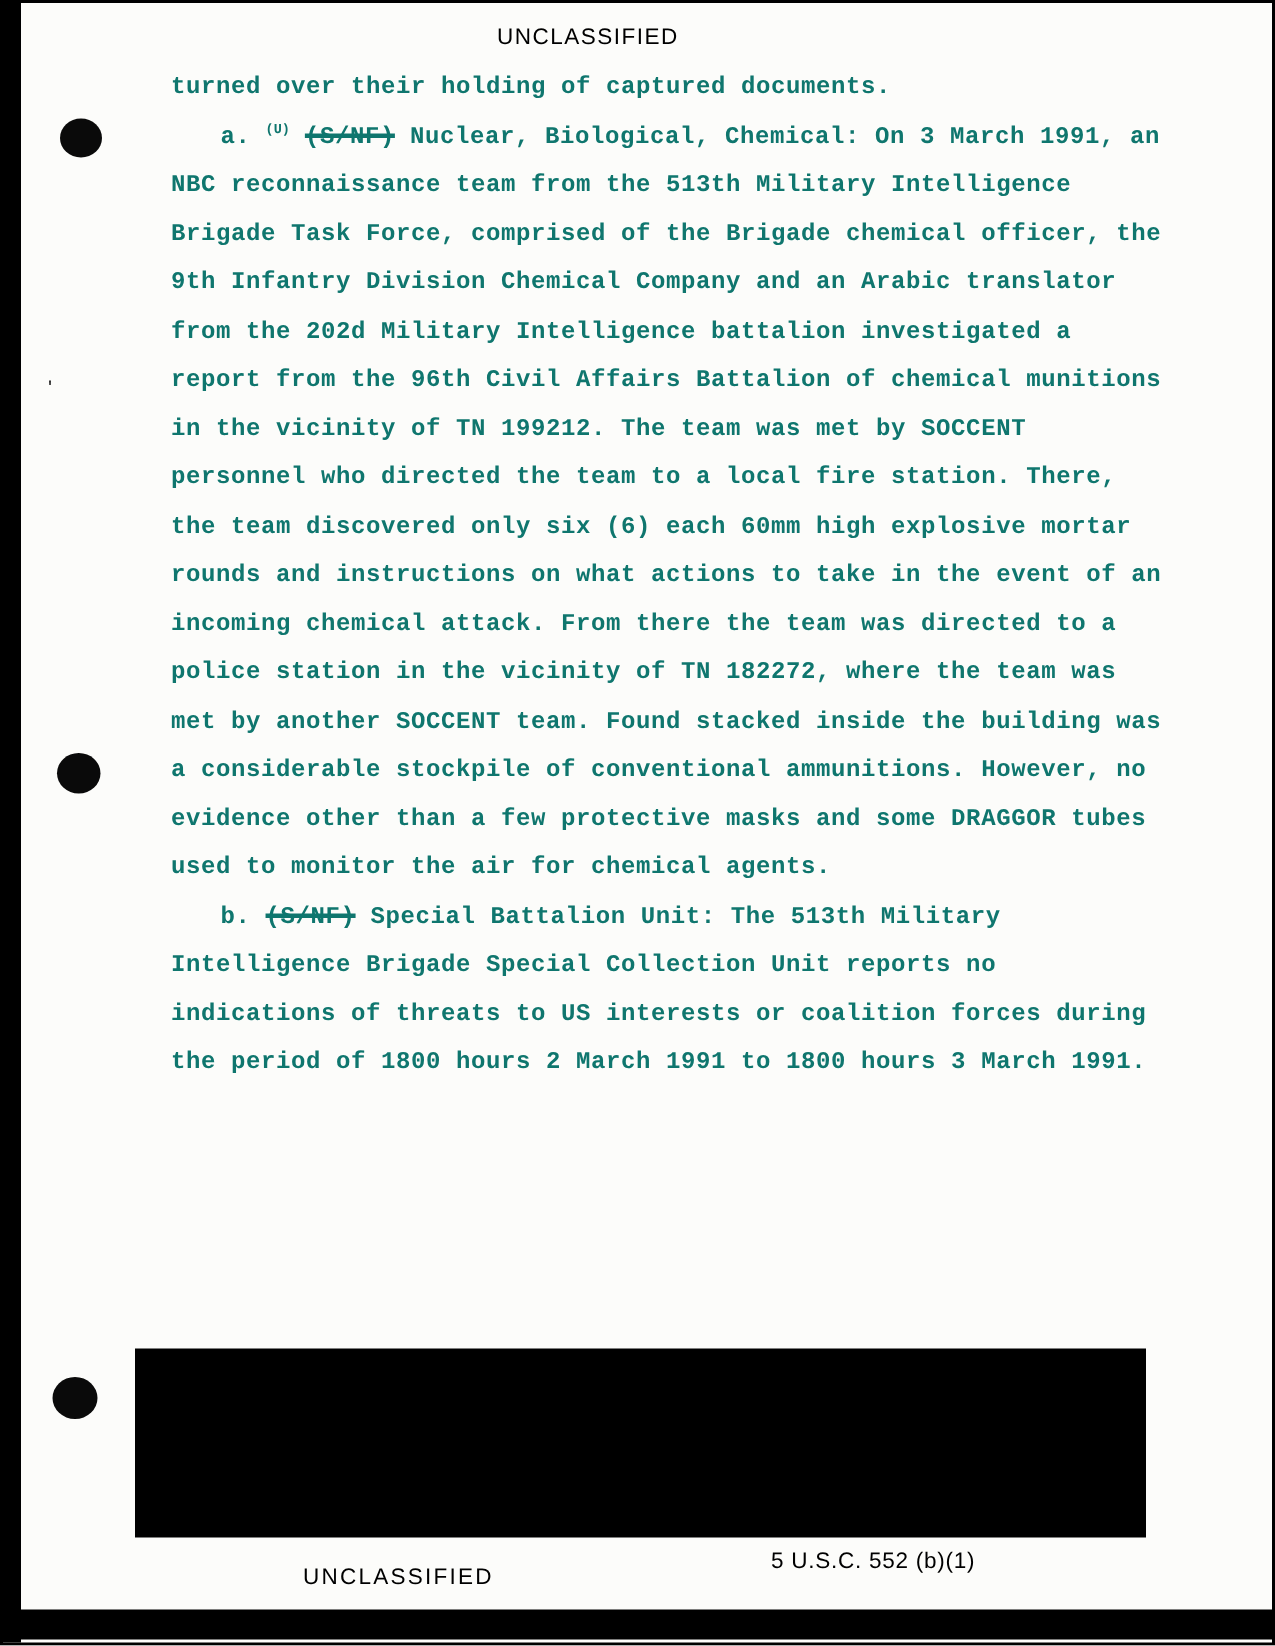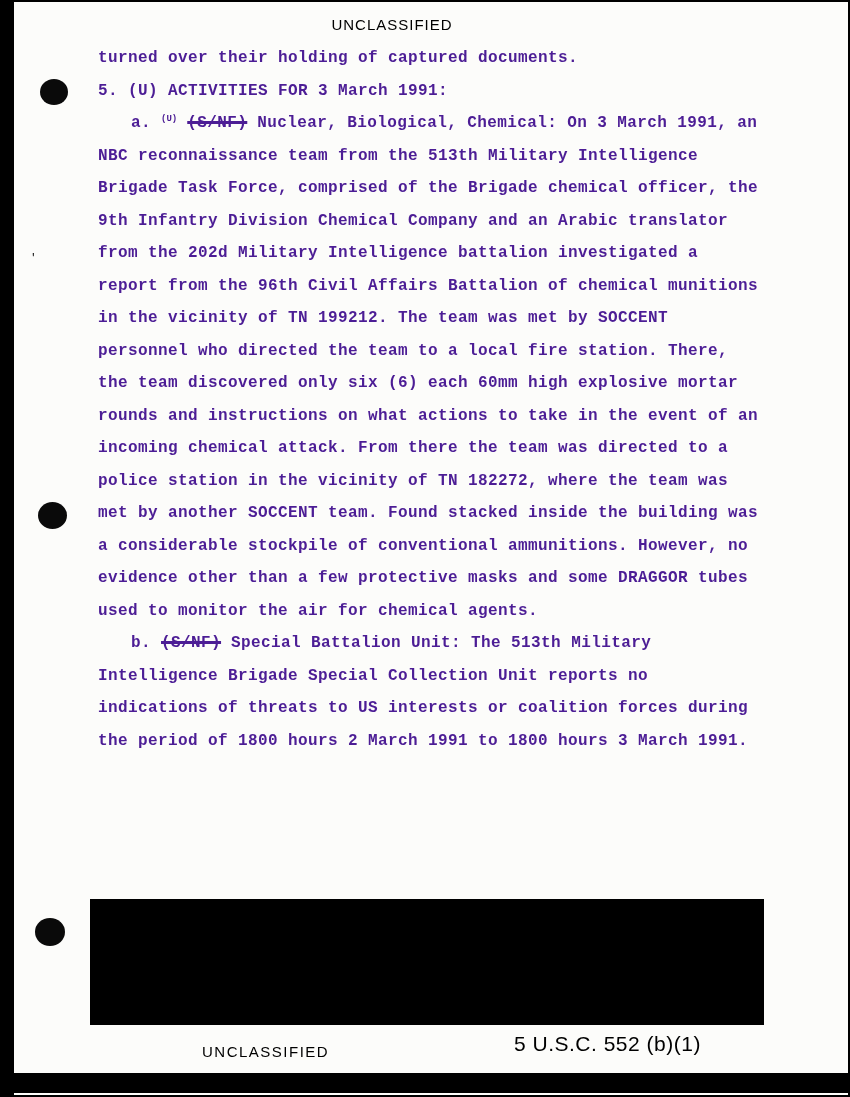--- a/index.html
+++ b/index.html
@@ -62,34 +62,34 @@
     left: 200px; top: 1041px;
     font-family: "Liberation Sans", sans-serif;
     font-size: 15px;
     letter-spacing: 1.5px;
     color: #000;
   }
   .citation {
     position: absolute;
     left: 512px; top: 1030px;
     font-family: "Liberation Sans", sans-serif;
-    font-size: 21px;
+    font-size: 15px;
     letter-spacing: 0.5px;
     color: #000;
   }
   
   .content {
     position: absolute;
-    left: 96px; top: 40px;
+    left: 112px; top: 40px;
     width: 668px;
     font-size: 16px;
     font-weight: 700;
     letter-spacing: 0.4px;
     line-height: 32.5px;
-    color: #4c1d95;
+    color: #0f766e;
   }
   .content p { margin: 0; }
   .carryover    { margin-top: 0; }
   .section-head { margin-top: 34px; }
   .para {
     margin-top: 37px;
     text-indent: 33px;
   }
   .para-b { margin-top: 28px; }
   .struck {
@@ -125,21 +125,20 @@
   <div class="hole-dot dot-2"></div>
   <div class="hole-dot dot-3"></div>
   <div class="stray-mark">'</div>
 
   <div class="top-banner">UNCLASSIFIED</div>
 
   <div class="content">
 
     <p class="carryover">turned over their holding of captured documents.</p>
 
-    <p class="section-head">5.  (U)  ACTIVITIES FOR 3 March 1991:</p>
 
     <p class="para para-a">
       <span>a.</span>
       <sup class="hand-sup">(U)</sup>
       <span class="struck">(S/NF)</span>
       <span class="underlined">Nuclear, Biological, Chemical</span><span>:  On 3 March 1991, an NBC reconnaissance team from the 513th Military Intelligence Brigade Task Force, comprised of the Brigade chemical officer, the 9th Infantry Division Chemical Company and an Arabic translator from the 202d Military Intelligence battalion investigated a report from the 96th Civil Affairs Battalion of chemical munitions in the vicinity of TN 199212.  The team was met by SOCCENT personnel who directed the team to a local fire station.  There, the team discovered only six (6) each 60mm high explosive mortar rounds and instructions on what actions to take in the event of an incoming chemical attack.  From there the team was directed to a police station in the vicinity of TN 182272, where the team was met by another SOCCENT team.  Found stacked inside the building was a considerable stockpile of conventional ammunitions.  However, no evidence other than a few protective masks and some DRAGGOR tubes used to monitor the air for chemical agents.</span>
     </p>
 
     <p class="para para-b">
       <span>b.</span>

